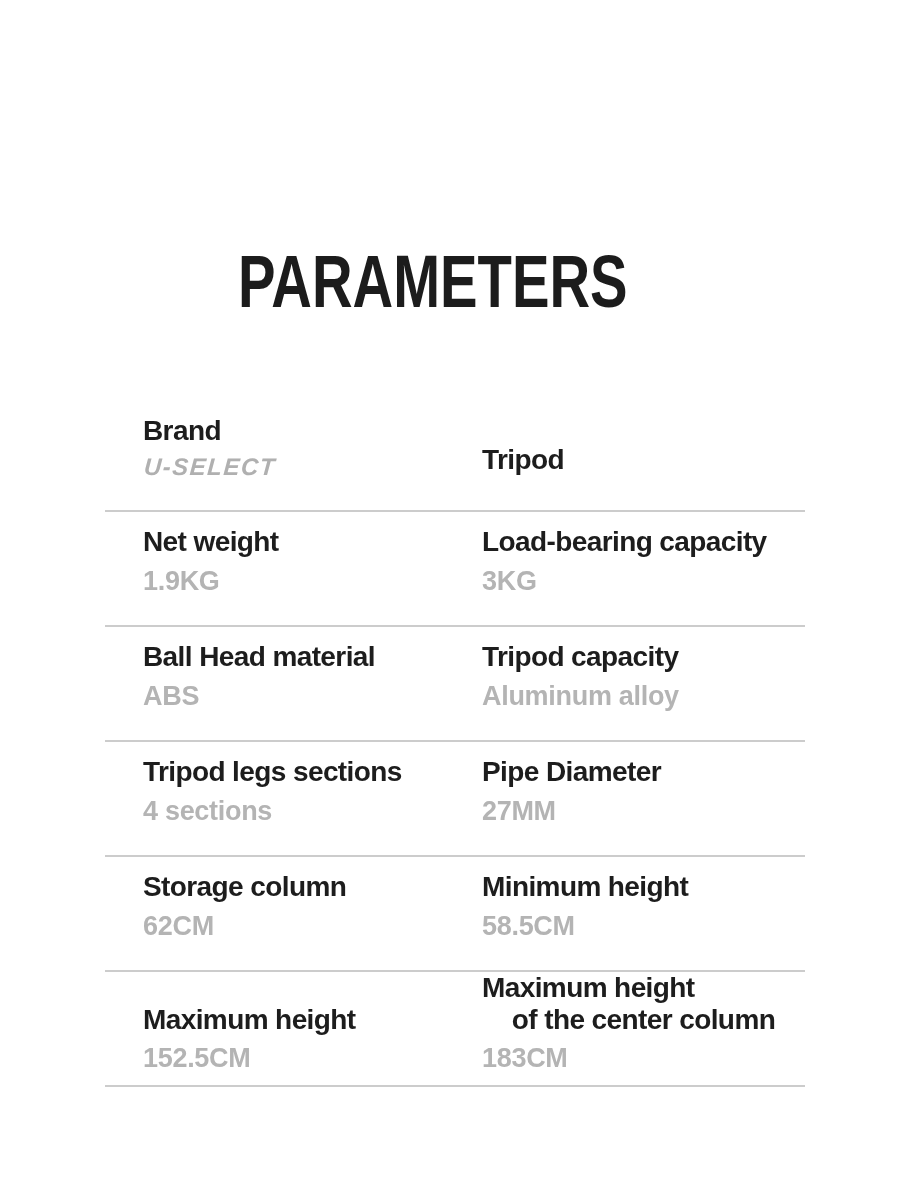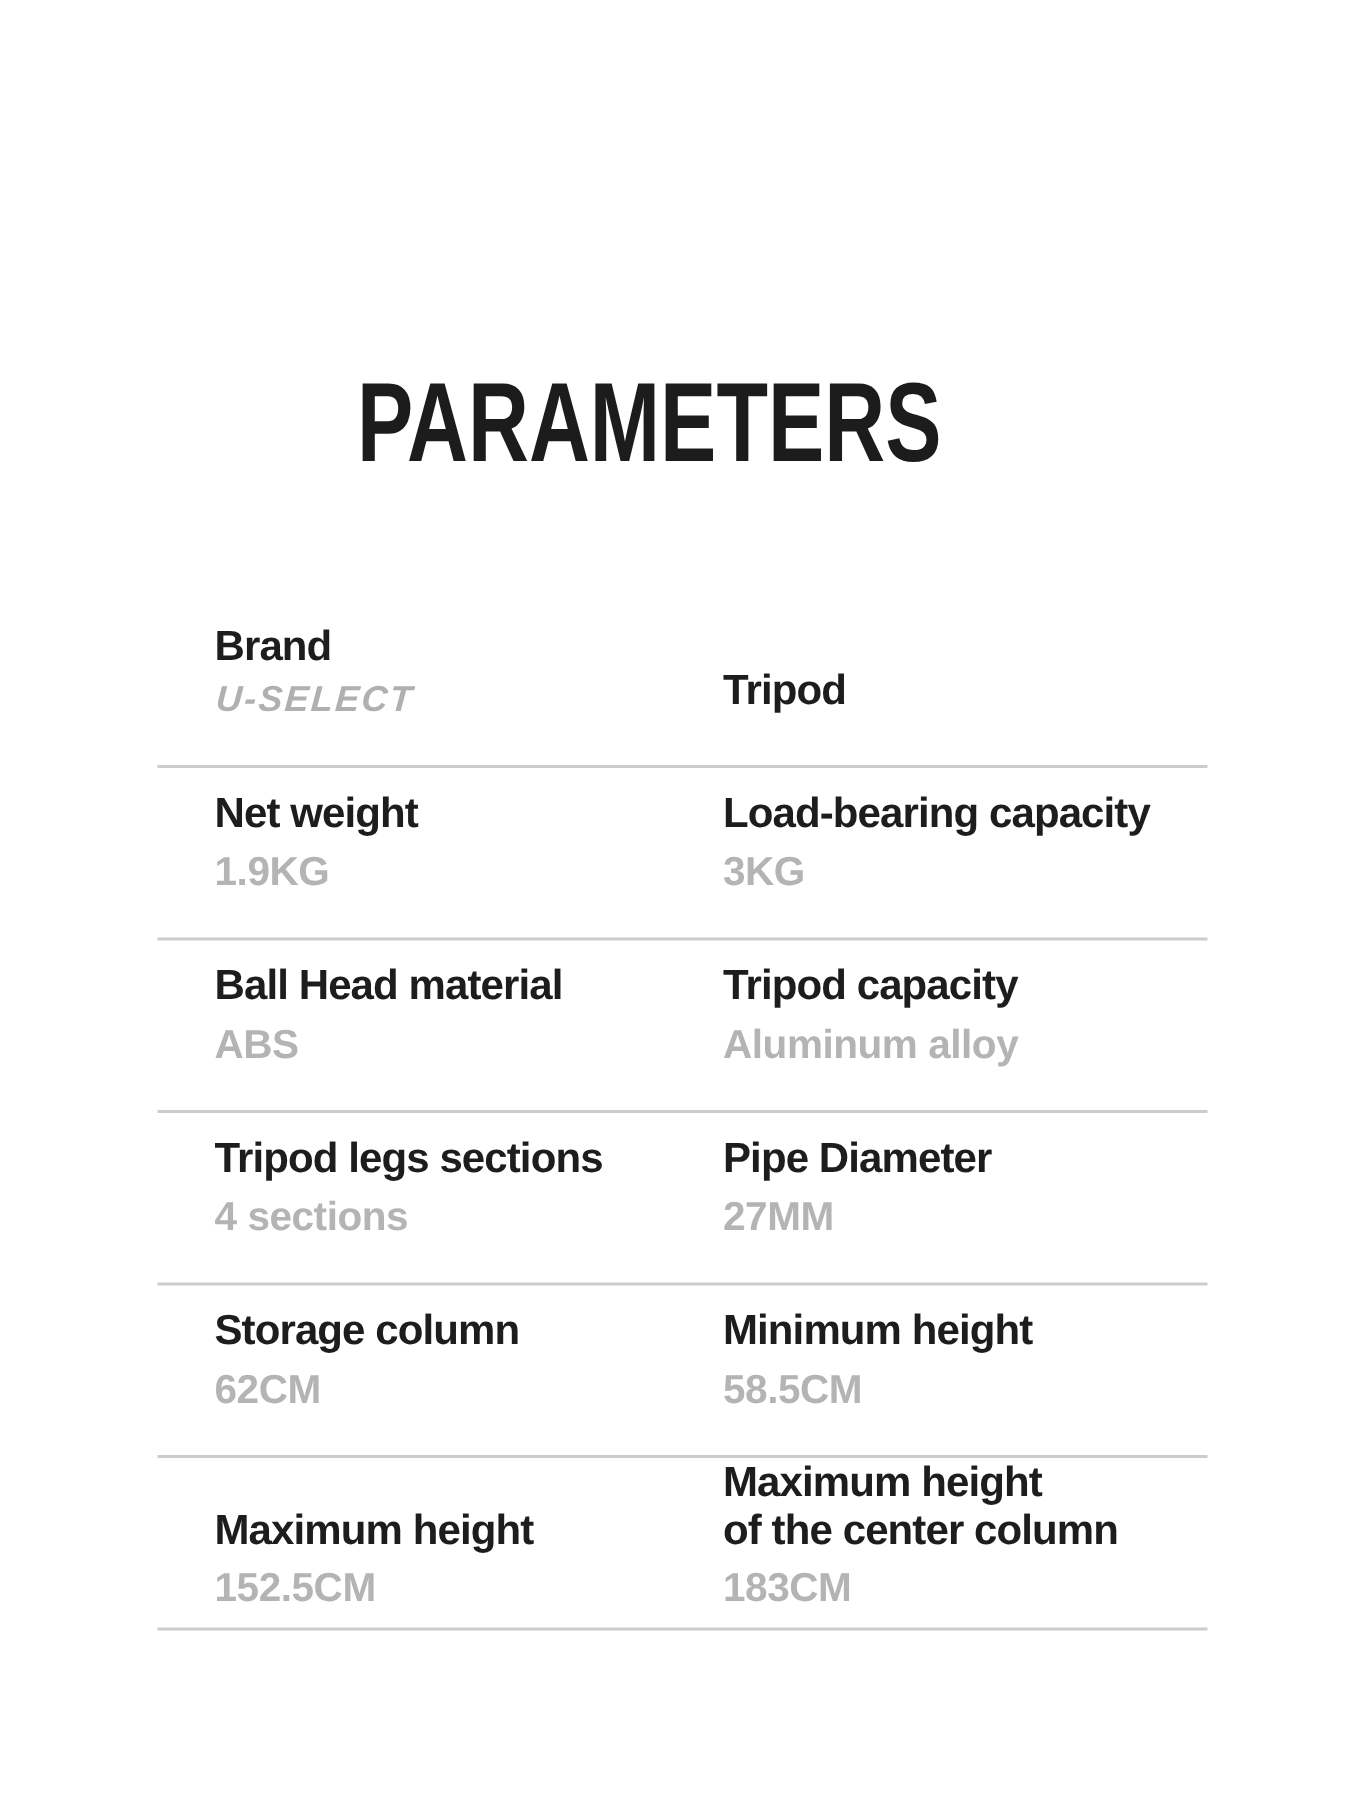--- a/index.html
+++ b/index.html
@@ -53,20 +53,21 @@
   .spec-label {
     font-size: 28px;
     font-weight: 700;
     line-height: 1.15;
     letter-spacing: -0.6px;
     color: #1d1d1d;
     margin-bottom: 6px;
   }
   .spec-label .l2 {
     display: block;
+    text-align: center;
   }
   .spec-value {
     font-size: 27px;
     font-weight: 700;
     line-height: 1.2;
     letter-spacing: -0.3px;
     color: #b4b4b4;
   }
   .spec-value.brand-logo {
     font-size: 24px;

